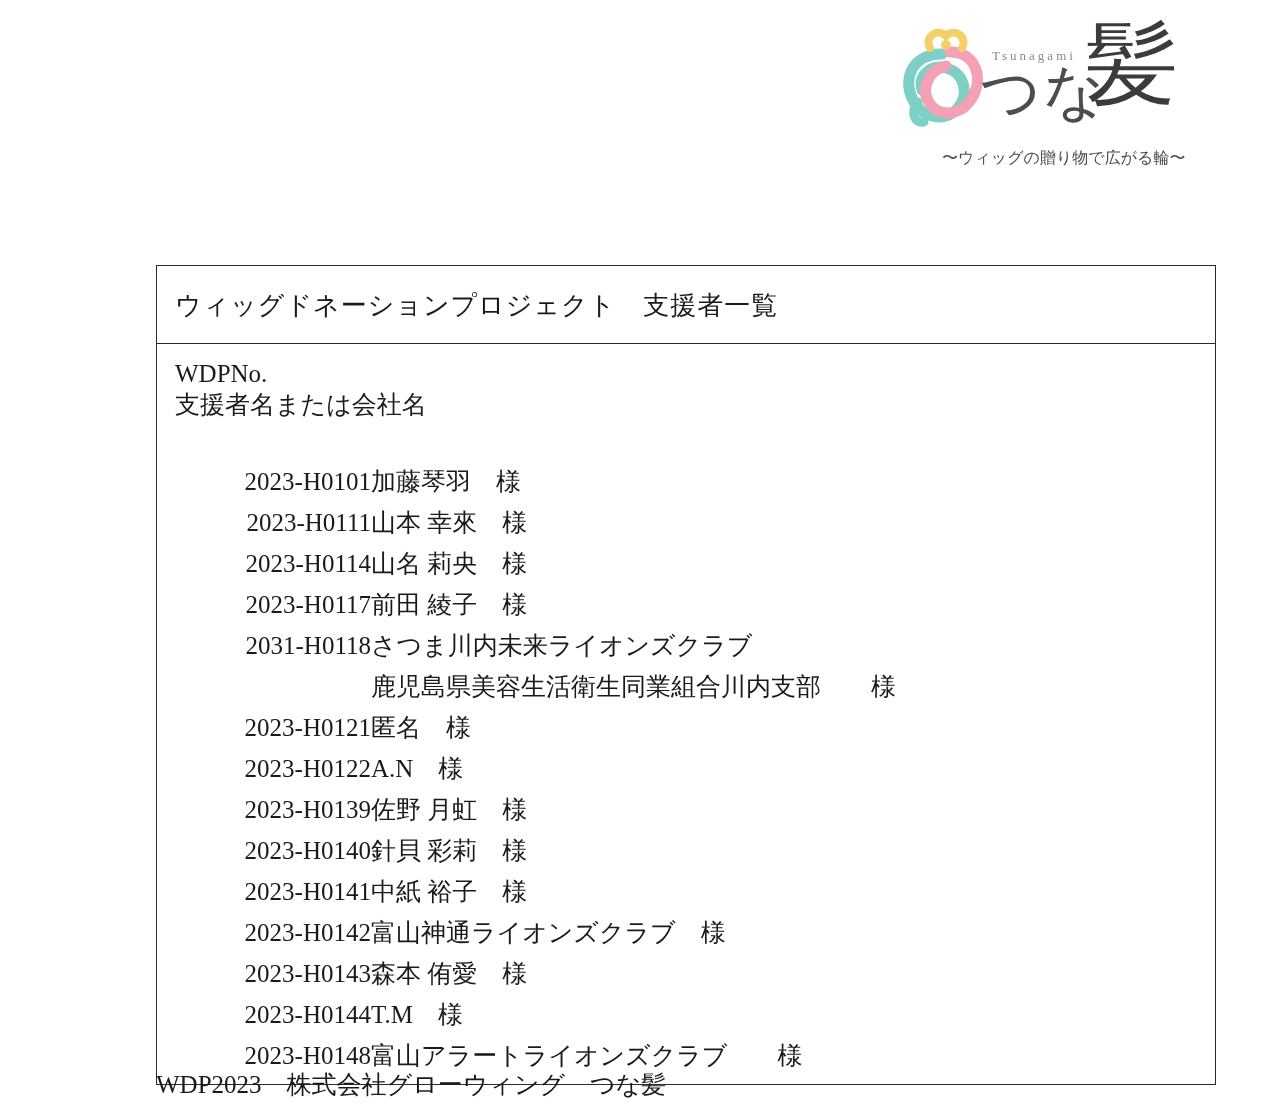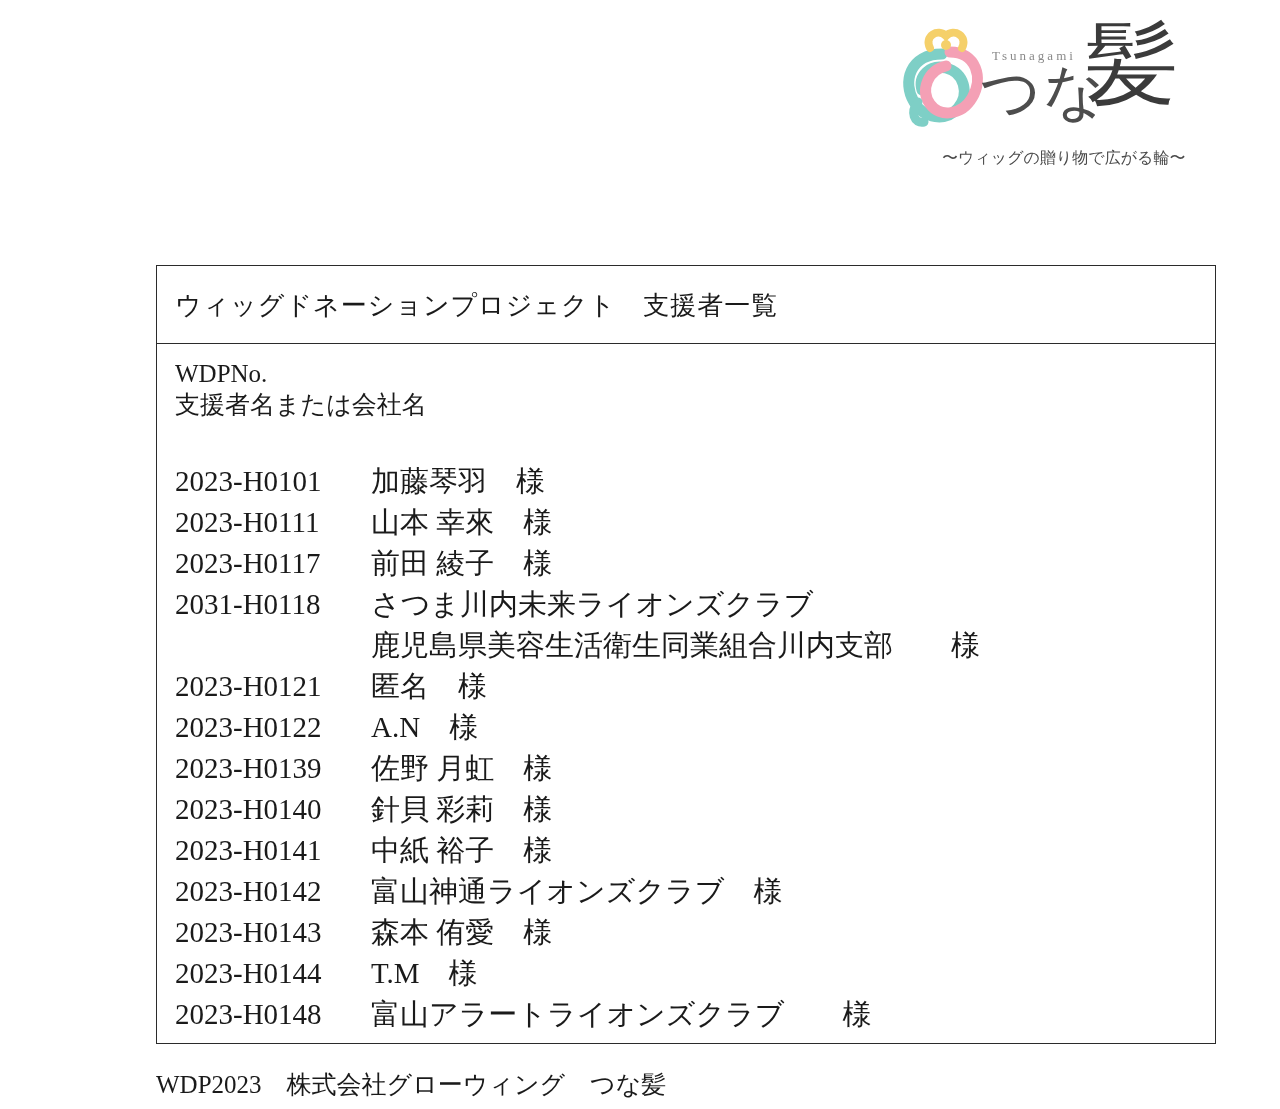--- a/index.html
+++ b/index.html
@@ -95,22 +95,23 @@
     flex-direction: column;
   }
   .col-head .c1 { width: 196px; }
   .col-head .c2 { }
 
   .spacer-row { height: 34px; }
 
   .row {
     display: flex;
     align-items: baseline;
-    font-size: 29px;
+    font-size: 25px;
     line-height: 41px;
+    text-align: right;
   }
   .row .wdp-no {
     width: 196px;
     flex: 0 0 196px;
     white-space: nowrap;
   }
   .row .name {
     white-space: pre;
   }
   .row.continuation .wdp-no { visibility: hidden; }
@@ -153,20 +154,24 @@
     <div id="rows-container">
         <div class="row">
           <div class="wdp-no">2023-H0101</div>
           <div class="name">加藤琴羽　様</div>
         </div>
         <div class="row">
           <div class="wdp-no">2023-H0111</div>
           <div class="name">山本 幸來　様</div>
         </div>
         <div class="row">
+          <div class="wdp-no">2023-H0114</div>
+          <div class="name">山名 莉央　様</div>
+        </div>
+        <div class="row">
           <div class="wdp-no">2023-H0117</div>
           <div class="name">前田 綾子　様</div>
         </div>
         <div class="row">
           <div class="wdp-no">2031-H0118</div>
           <div class="name">さつま川内未来ライオンズクラブ</div>
         </div>
         <div class="row continuation">
           <div class="wdp-no"></div>
           <div class="name">鹿児島県美容生活衛生同業組合川内支部　　様</div>

